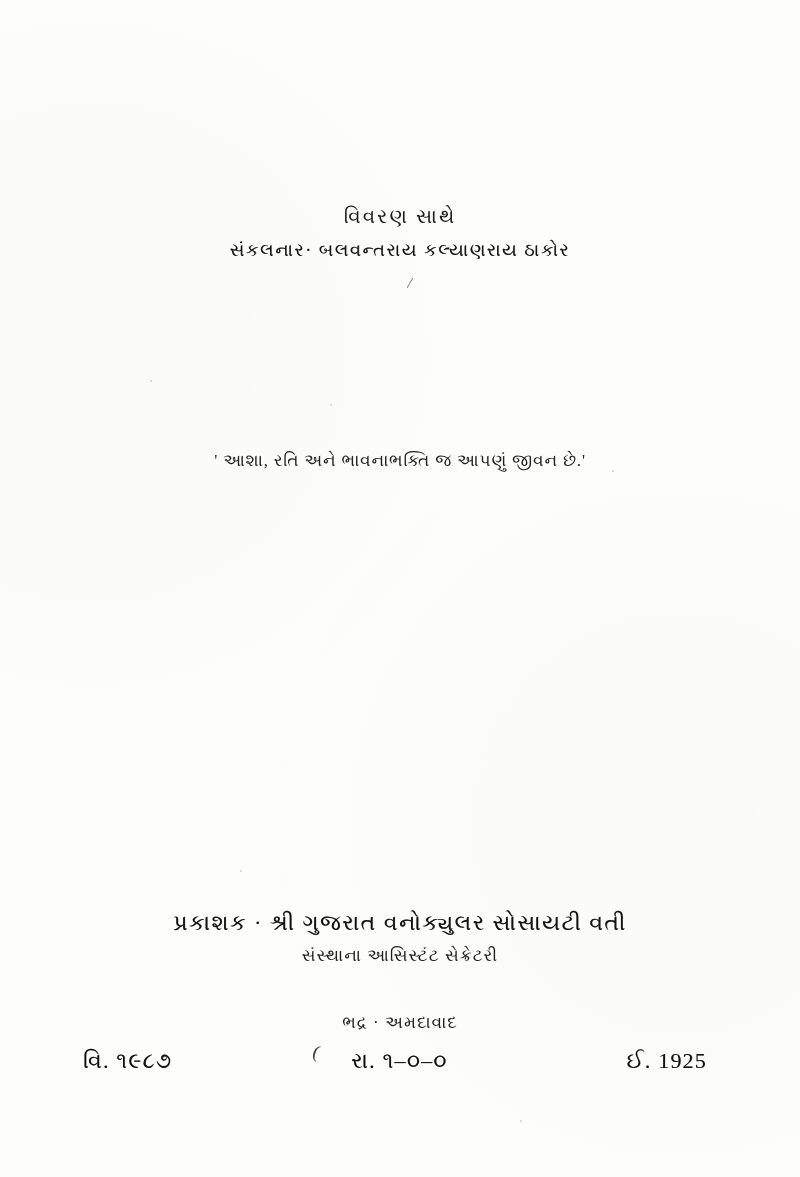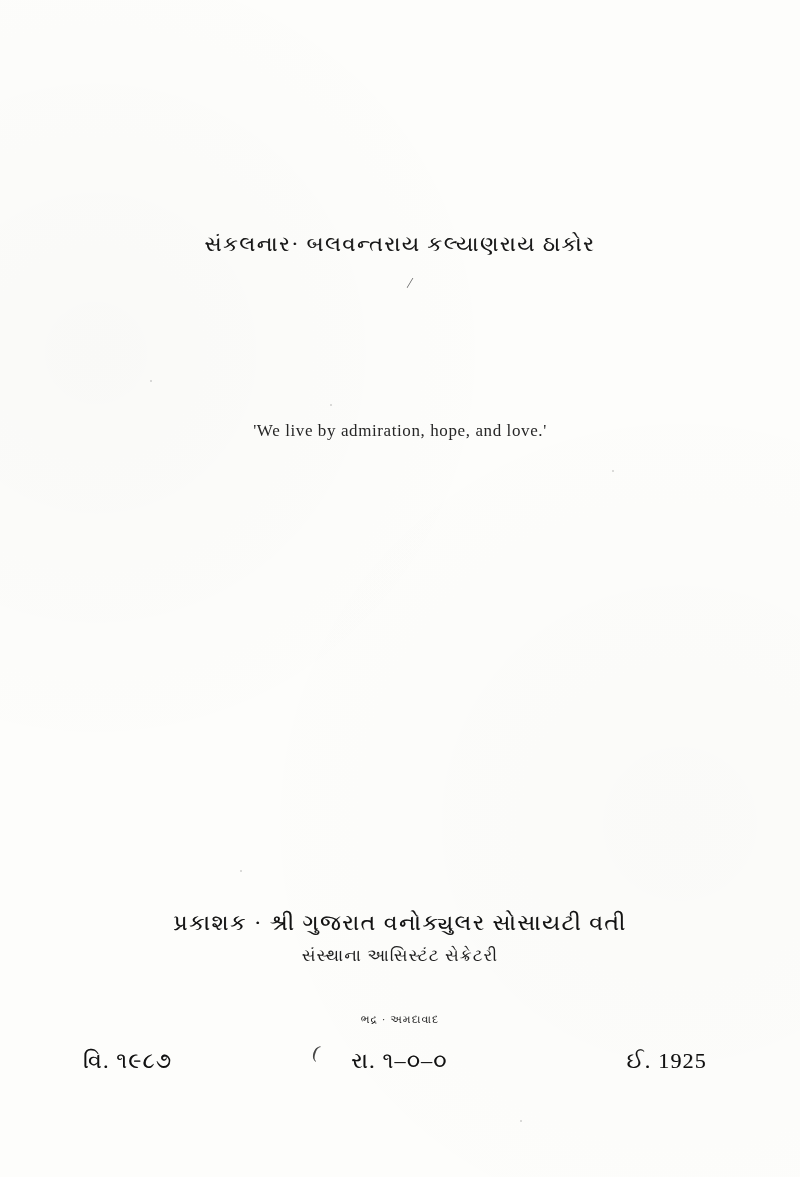--- a/index.html
+++ b/index.html
@@ -41,22 +41,22 @@
   }
 
   
   #subtitle {
     top: 203px;
     font-size: 20px;
     letter-spacing: 2px;
     color: #1b1b1b;
   }
   #compiler {
-    top: 230px;
-    font-size: 21px;
+    top: 238px;
+    font-size: 18px;
     letter-spacing: 1.5px;
     color: #151515;
     text-shadow: 0.3px 0 0 rgba(0,0,0,0.4);
   }
   #stray-mark {
     top: 272px;
     left: 0;
     width: 100%;
     text-align: center;
     font-size: 16px;
@@ -94,21 +94,21 @@
   }
   #imprint-name {
     top: 978px;
     font-size: 23px;
     font-weight: 700;
     letter-spacing: 1.2px;
     color: #0d0d0d;
   }
   #imprint-place {
     top: 1012px;
-    font-size: 11px;
+    font-size: 17px;
     letter-spacing: 1px;
     color: #1d1d1d;
     font-family: Liberation Serif, serif;
   }
 
   
   #bottom-row {
     position: absolute;
     top: 1048px;
     left: 83px;
@@ -138,27 +138,28 @@
     background: rgba(0,0,0,0.18);
     border-radius: 50%;
   }
 </style>
 </head>
 <body>
 
 <div class="page">
 
 
+  <div class="block" id="subtitle">વિવરણ સાથે</div>
 
   <div class="block" id="compiler">સંકલનાર· બલવન્તરાય કલ્યાણરાય ઠાકોર</div>
 
   <div class="block" id="stray-mark">/</div>
 
-  <div class="block" id="epigraph-en">'We live by admiration,  hope, and love.'</div>
 
+  <div class="block" id="epigraph-gu">' આશા, રતિ અને ભાવનાભક્તિ જ આપણું જીવન છે.'</div>
 
   <div class="block" id="org-line">સંસ્થાના આસિસ્ટંટ સેક્રેટરી</div>
 
   <div class="block" id="publisher">પ્રકાશક · શ્રી ગુજરાત વનોક્યુલર સોસાયટી વતી</div>
 
 
   <div class="block" id="imprint-place">ભદ્ર · અમદાવાદ</div>
 
   <div id="bottom-row">
     <div>વિ. ૧૯૮૭</div>

